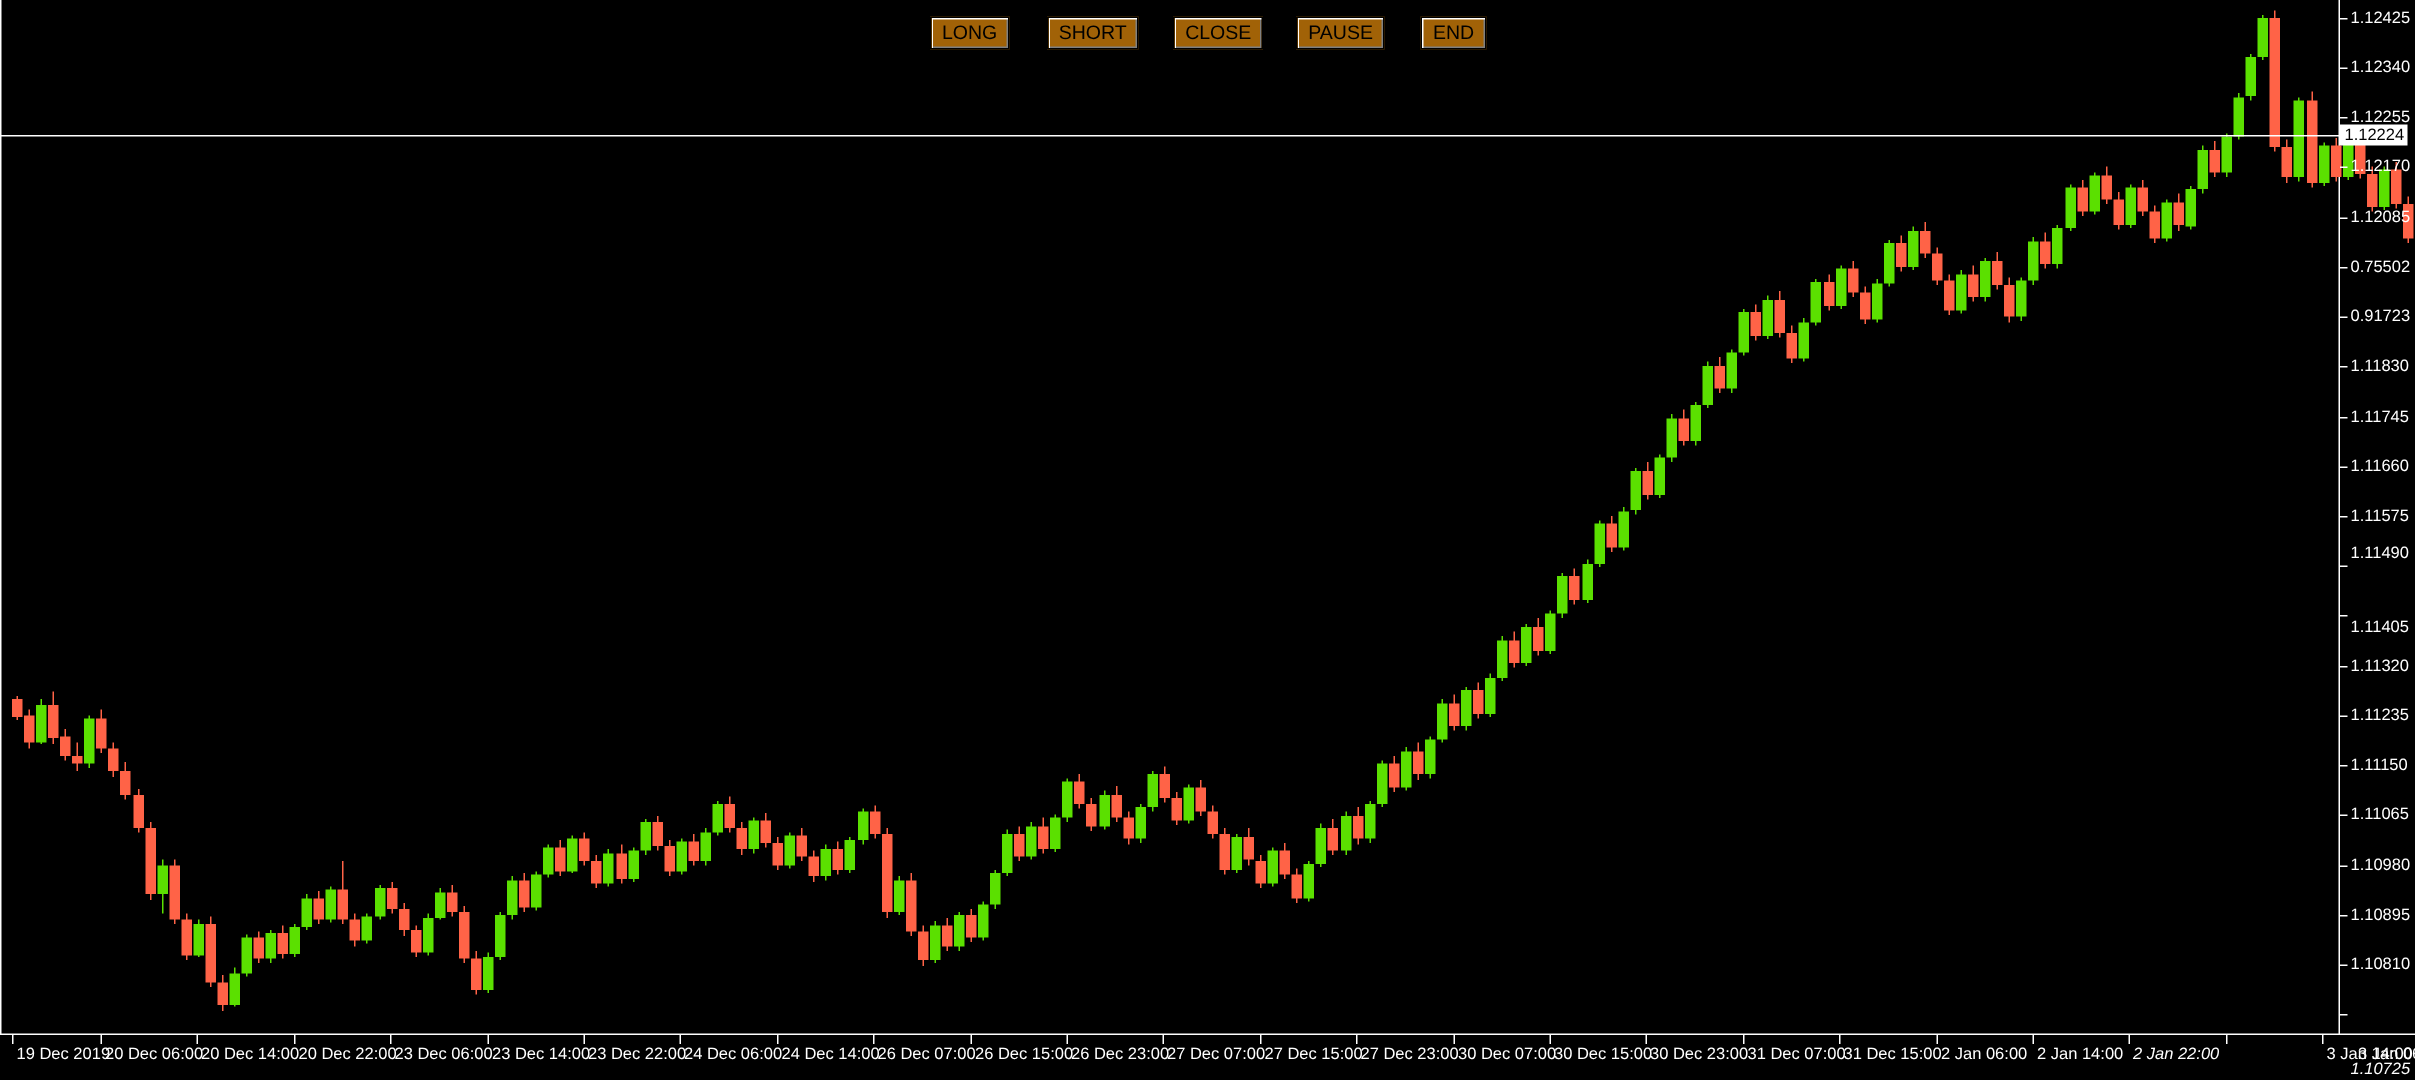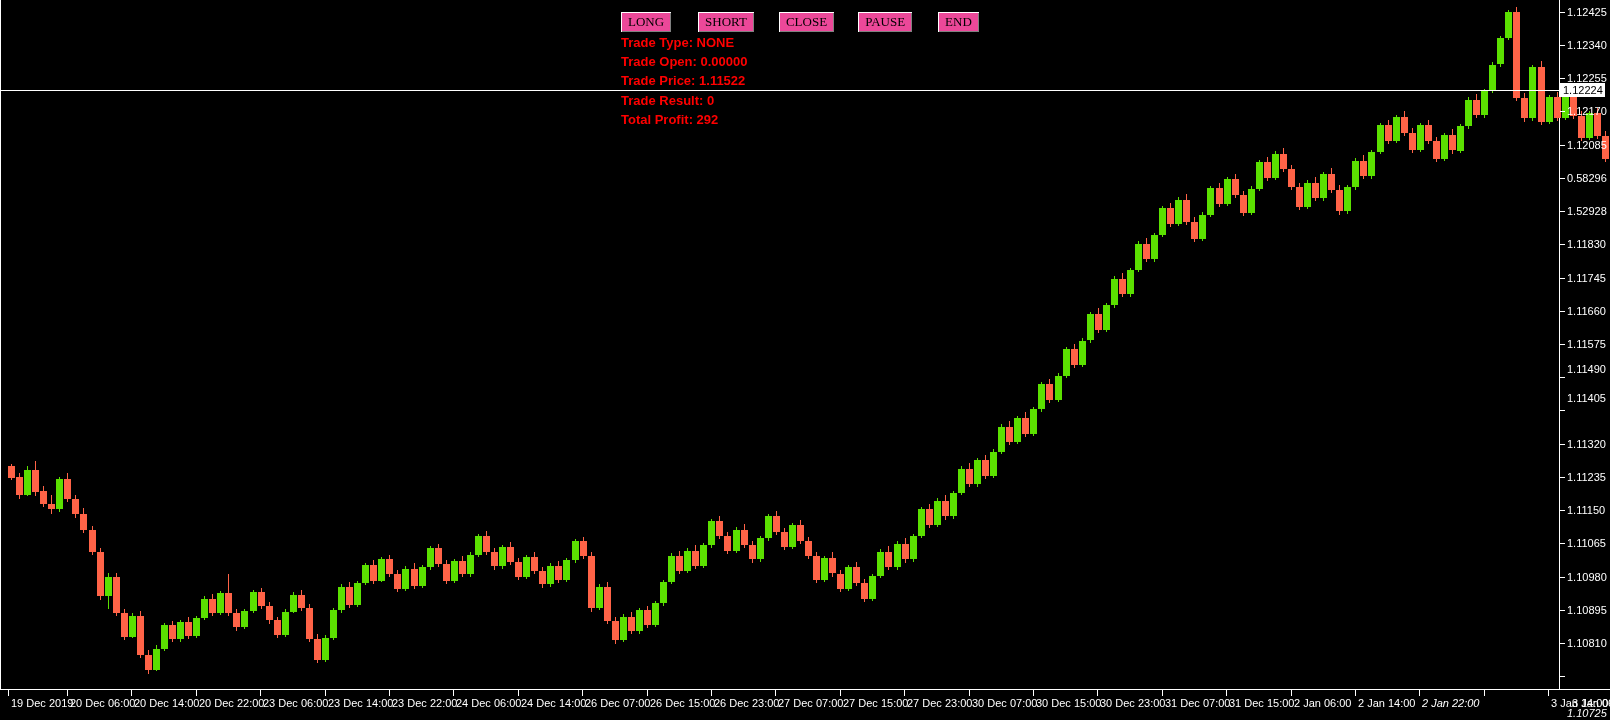--- a/index.html
+++ b/index.html
@@ -15,23 +15,23 @@
 
   
   .sym-box{position:absolute;left:1px;top:2px;height:20px;
            border:1px solid #fff;border-left:none;
            padding:0 6px 0 4px;display:flex;align-items:center;
            background:#000;white-space:nowrap;}
   .sym-txt{color:#fff;font-size:11px;letter-spacing:0.1px;}
 
   
   .btn-row{position:absolute;left:620px;top:11px;display:flex;align-items:flex-start;}
-  .btn{background:#ec4899;color:#000;border:1px solid #000;
+  .btn{background:#a16207;color:#000;border:1px solid #000;
        font-size:13px;line-height:1;padding:3px 7px 4px 7px;
-       font-family:Liberation Serif, serif;cursor:pointer;
+       font-family:Liberation Sans, sans-serif;cursor:pointer;
        box-shadow:inset 1px 1px 0 #fff, inset -1px -1px 0 #808080;}
   .btn.sp-short{margin-left:25px;}
   .btn.sp-close{margin-left:23px;}
   .btn.sp-pause{margin-left:22px;}
   .btn.sp-end{margin-left:24px;}
 
   
   .status{position:absolute;left:621px;top:33px;}
   .status .line{color:#ff0000;font-size:13px;font-weight:bold;
                 line-height:19.2px;white-space:nowrap;}
@@ -471,55 +471,48 @@
 
 
   <div class="btn-row">
     <button class="btn">LONG</button>
     <button class="btn sp-short">SHORT</button>
     <button class="btn sp-close">CLOSE</button>
     <button class="btn sp-pause">PAUSE</button>
     <button class="btn sp-end">END</button>
   </div>
 
-  <div class="status">
-    <div class="line">Trade Type: NONE</div>
-    <div class="line">Trade Open: 0.00000</div>
-    <div class="line">Trade Price: 1.11522</div>
-    <div class="line">Trade Result: 0</div>
-    <div class="line">Total Profit: 292</div>
-  </div>
 
   <div class="price-axis" id="price-axis">
       <div class="ptick" style="top: 12px;"></div>
       <div class="plab" style="top: 11.728px;">1.12425</div>
       <div class="ptick" style="top: 45px;"></div>
       <div class="plab" style="top: 44.9575px;">1.12340</div>
       <div class="ptick" style="top: 78px;"></div>
       <div class="plab" style="top: 78.187px;">1.12255</div>
       <div class="ptick" style="top: 111px;"></div>
       <div class="plab" style="top: 111.416px;">1.12170</div>
       <div class="ptick" style="top: 145px;"></div>
       <div class="plab" style="top: 144.646px;">1.12085</div>
       <div class="ptick" style="top: 178px;"></div>
-      <div class="plab" style="top: 177.875px;">0.58296</div>
+      <div class="plab" style="top: 177.875px;">0.75502</div>
       <div class="ptick" style="top: 211px;"></div>
-      <div class="plab" style="top: 211.105px;">1.52928</div>
+      <div class="plab" style="top: 211.105px;">0.91723</div>
       <div class="ptick" style="top: 244px;"></div>
       <div class="plab" style="top: 244.334px;">1.11830</div>
       <div class="ptick" style="top: 278px;"></div>
       <div class="plab" style="top: 277.564px;">1.11745</div>
       <div class="ptick" style="top: 311px;"></div>
       <div class="plab" style="top: 310.793px;">1.11660</div>
       <div class="ptick" style="top: 344px;"></div>
       <div class="plab" style="top: 344.023px;">1.11575</div>
       <div class="ptick" style="top: 377px;"></div>
       <div class="plab" style="top: 369px;">1.11490</div>
       <div class="ptick" style="top: 410px;"></div>
-      <div class="plab" style="top: 398px;">1.11405</div>
+      <div class="plab" style="top: 418px;">1.11405</div>
       <div class="ptick" style="top: 444px;"></div>
       <div class="plab" style="top: 443.711px;">1.11320</div>
       <div class="ptick" style="top: 477px;"></div>
       <div class="plab" style="top: 476.941px;">1.11235</div>
       <div class="ptick" style="top: 510px;"></div>
       <div class="plab" style="top: 510.17px;">1.11150</div>
       <div class="ptick" style="top: 543px;"></div>
       <div class="plab" style="top: 543.399px;">1.11065</div>
       <div class="ptick" style="top: 577px;"></div>
       <div class="plab" style="top: 576.629px;">1.10980</div>

